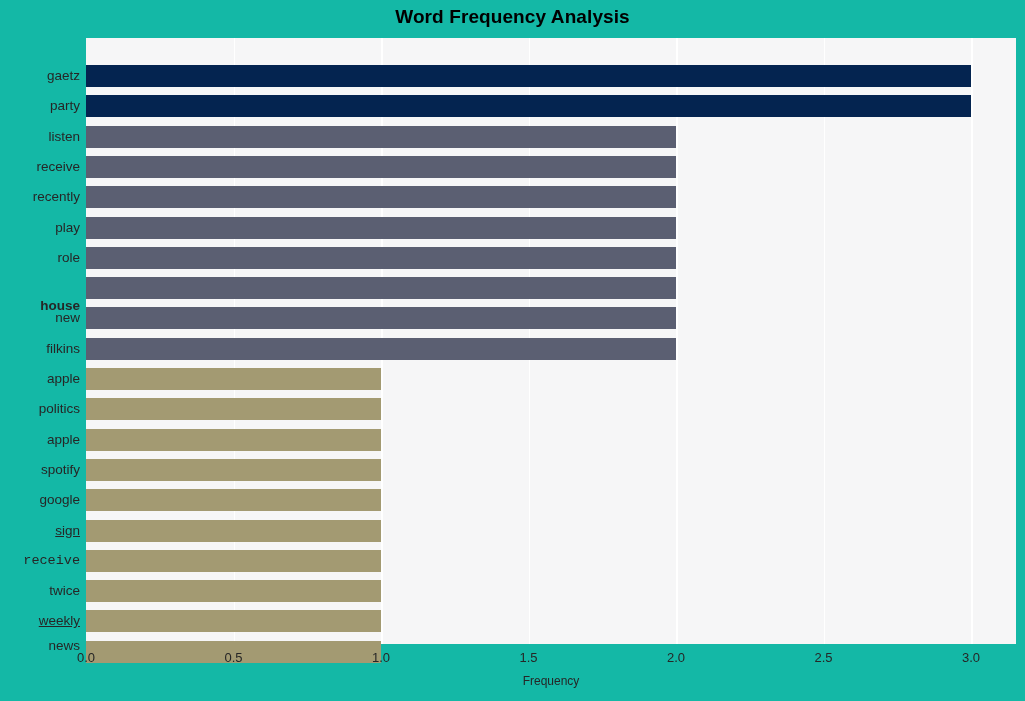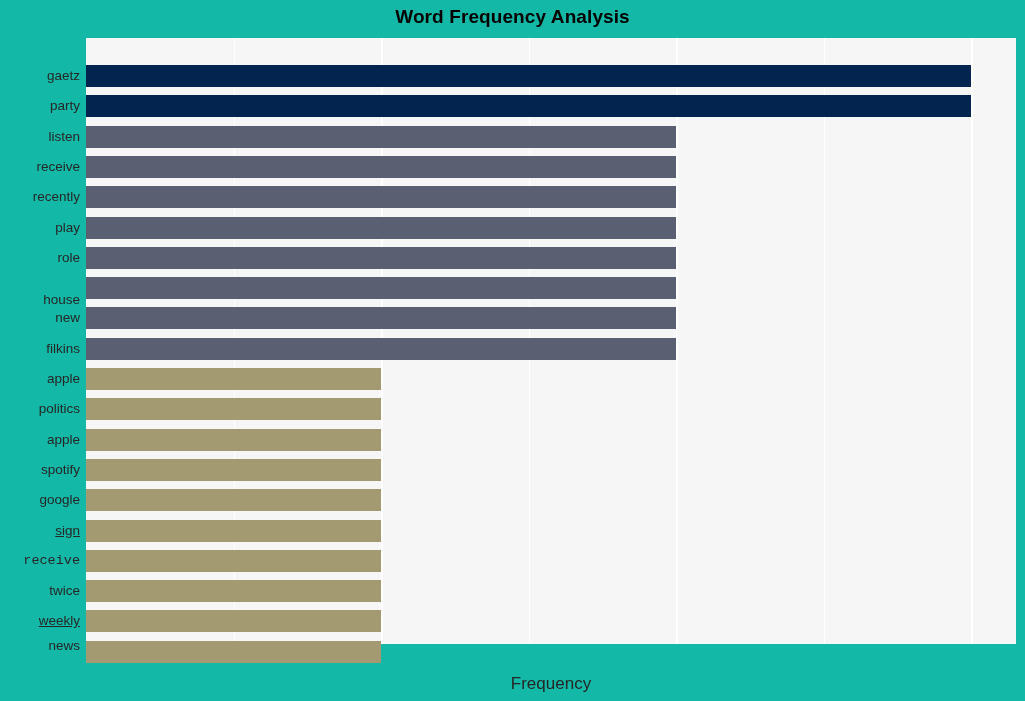--- a/index.html
+++ b/index.html
@@ -102,21 +102,21 @@
     color: #262626;
     white-space: nowrap;
   }
 
   #x-axis-title {
     position: absolute;
     left: 86px;
     top: 674px;
     width: 930px;
     text-align: center;
-    font-size: 17px;
+    font-size: 12px;
     color: #262626;
   }
 </style>
 </head>
 <body>
 
 <div id="figure">
 
   <div id="chart-title">Word Frequency Analysis</div>
 
@@ -154,31 +154,40 @@
   </div>
 
   <div id="y-axis-labels">
       <div class="y-tick-label" style="top: 27px;">gaetz</div>
       <div class="y-tick-label" style="top: 57.3px;">party</div>
       <div class="y-tick-label" style="top: 87.6px;">listen</div>
       <div class="y-tick-label" style="top: 117.9px;">receive</div>
       <div class="y-tick-label" style="top: 148.2px;">recently</div>
       <div class="y-tick-label" style="top: 178.5px;">play</div>
       <div class="y-tick-label" style="top: 208.8px;">role</div>
-      <div class="y-tick-label" style="top: 251px;">house</div>
+      <div class="y-tick-label" style="top: 257px; font-weight: bold;">house</div>
       <div class="y-tick-label" style="top: 269.4px;">new</div>
       <div class="y-tick-label" style="top: 299.7px;">filkins</div>
       <div class="y-tick-label" style="top: 330px;">apple</div>
       <div class="y-tick-label" style="top: 360.3px;">politics</div>
       <div class="y-tick-label" style="top: 390.6px;">apple</div>
       <div class="y-tick-label" style="top: 420.9px;">spotify</div>
       <div class="y-tick-label" style="top: 451.2px;">google</div>
       <div class="y-tick-label" style="top: 481.5px; text-decoration: underline;">sign</div>
       <div class="y-tick-label" style="top: 511.8px; font-family: Liberation Mono, monospace;">receive</div>
       <div class="y-tick-label" style="top: 542.1px;">twice</div>
       <div class="y-tick-label" style="top: 572.4px; text-decoration: underline;">weekly</div>
       <div class="y-tick-label" style="top: 597px;">news</div>
     </div>
 
+  <div id="x-axis-labels">
+      <div class="x-tick-label" style="left: 86px;">0.0</div>
+      <div class="x-tick-label" style="left: 233.5px;">0.5</div>
+      <div class="x-tick-label" style="left: 381px;">1.0</div>
+      <div class="x-tick-label" style="left: 528.5px;">1.5</div>
+      <div class="x-tick-label" style="left: 676px;">2.0</div>
+      <div class="x-tick-label" style="left: 823.5px;">2.5</div>
+      <div class="x-tick-label" style="left: 971px;">3.0</div>
+    </div>
 
   <div id="x-axis-title">Frequency</div>
 
 </div>
 
 </body></html>

